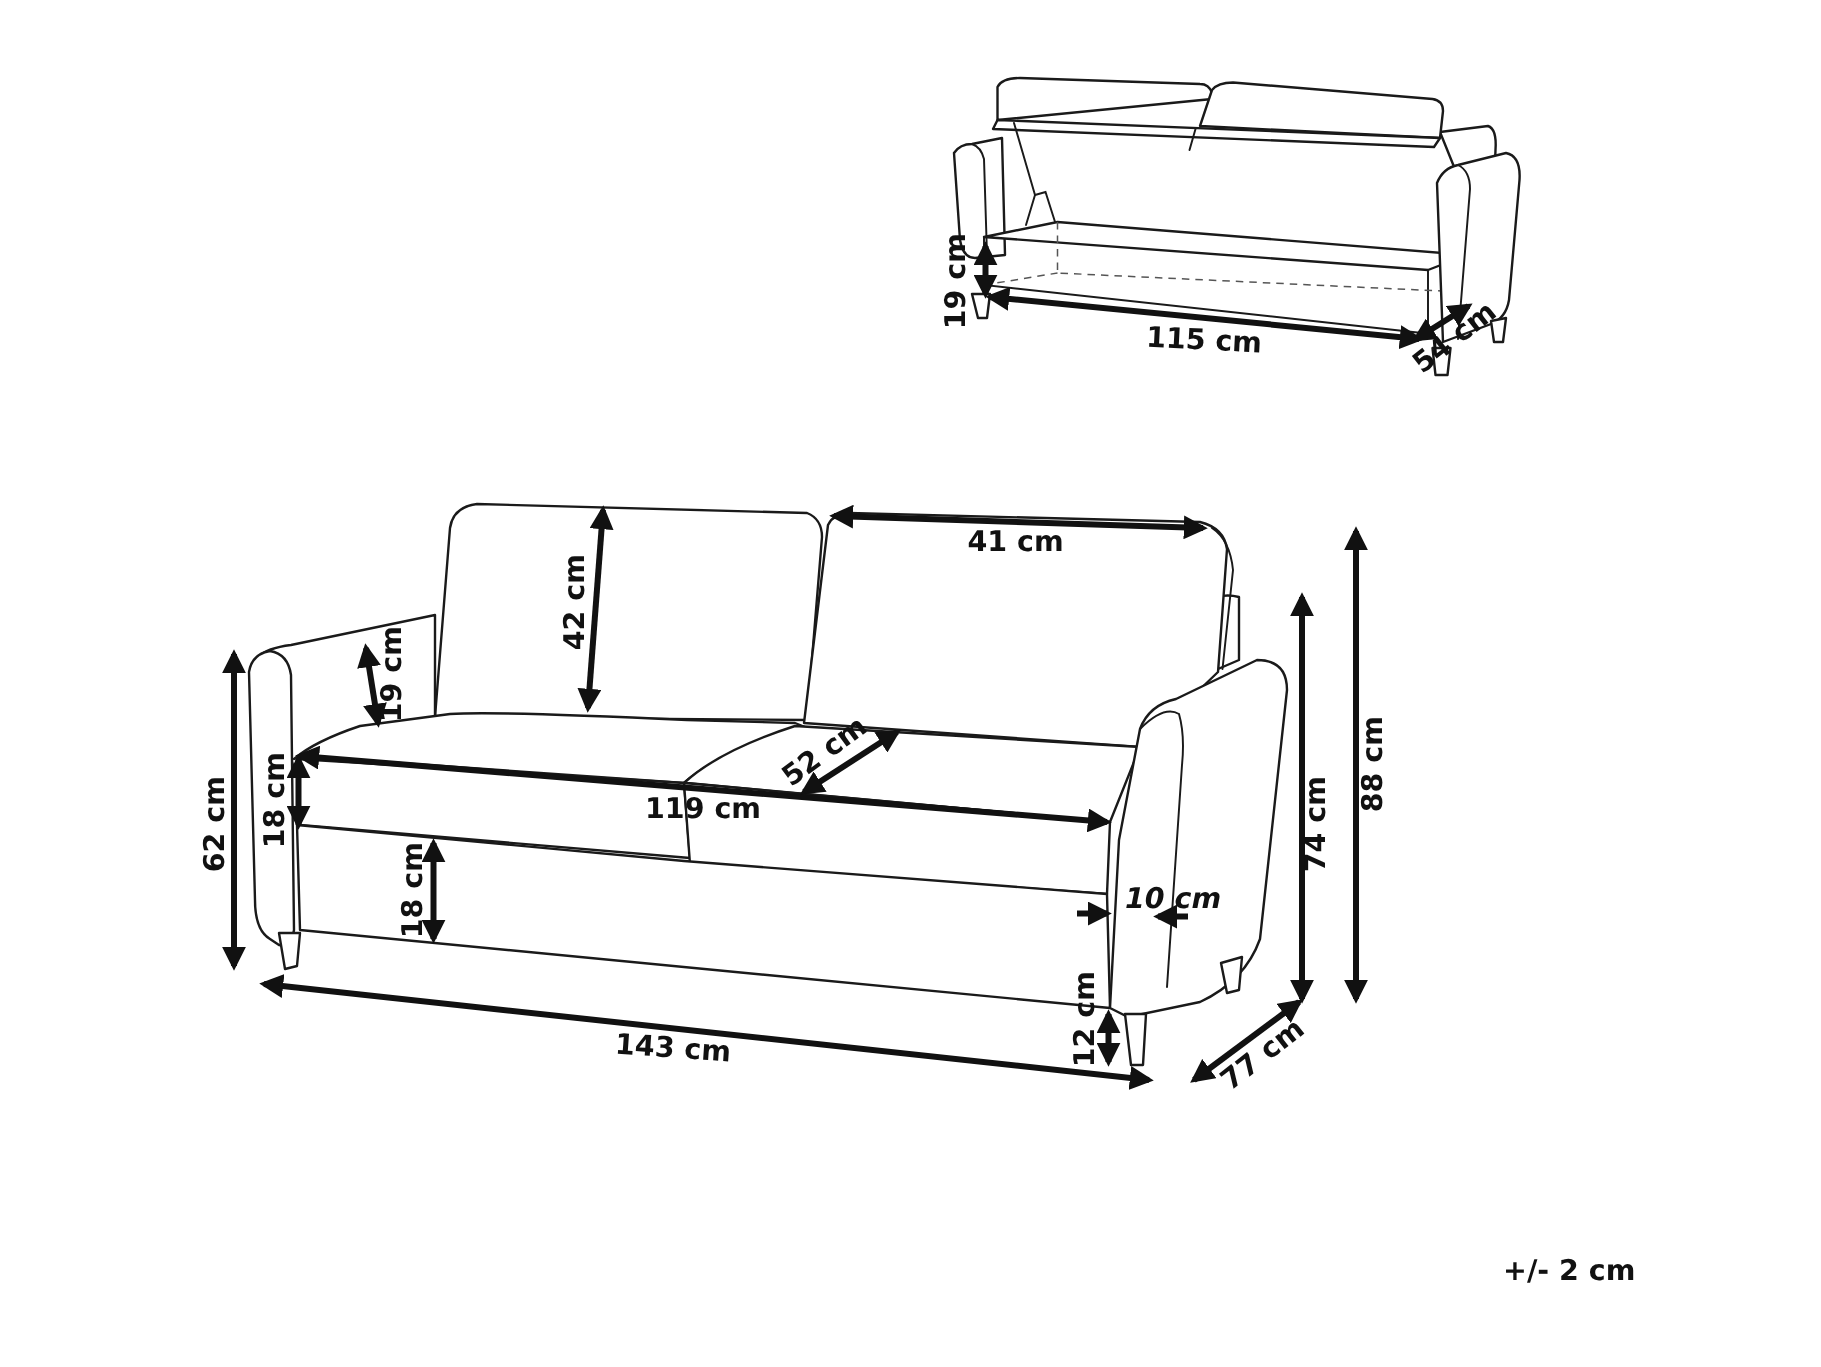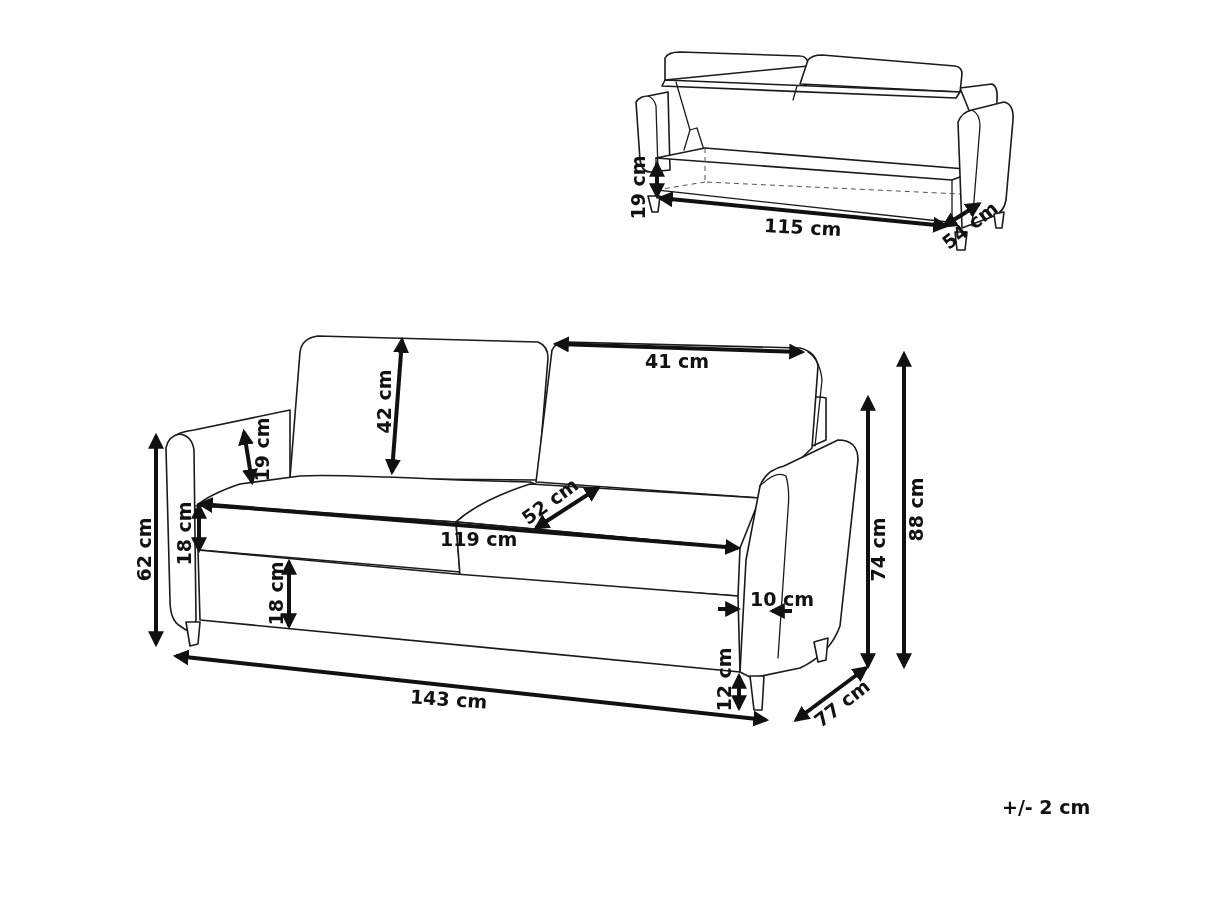--- a/index.html
+++ b/index.html
@@ -5,21 +5,21 @@
   html, body { margin:0; padding:0; background:#ffffff; }
   body { width:1214px; height:911px; position:relative; overflow:hidden;
          font-family:"DejaVu Sans", "Liberation Sans", sans-serif; }
   svg.draw { position:absolute; left:0; top:0; width:1214px; height:911px; }
   .outline { fill:#ffffff; stroke:#1a1a1a; stroke-width:1.6; stroke-linejoin:round; stroke-linecap:round; }
   .thin { fill:none; stroke:#1a1a1a; stroke-width:1.3; stroke-linecap:round; }
   .dash { fill:none; stroke:#555; stroke-width:1; stroke-dasharray:5 4; }
   .dim { fill:none; stroke:#111; stroke-width:4; stroke-linecap:butt; }
   .lbl { position:absolute; font-weight:bold; font-size:19px; color:#111; white-space:nowrap;
          transform-origin:center center; line-height:1; }
-  .tol { position:absolute; left:1002px; top:796px; font-weight:bold; font-size:19px; color:#111; }
+  .tol { position:absolute; left:1002px; top:836px; font-weight:bold; font-size:19px; color:#111; }
 </style>
 </head>
 <body>
 
 <svg class="draw" viewBox="0 0 1214 911" xmlns="http://www.w3.org/2000/svg">
   <defs>
     <marker id="ah" viewBox="0 0 10 10" refX="8" refY="5" markerWidth="4" markerHeight="4" orient="auto-start-reverse">
       <path d="M0,0 L10,5 L0,10 z" fill="#111"></path>
     </marker>
   </defs>
@@ -104,24 +104,24 @@
 </svg>
 
 <span class="lbl" style="left:606px;top:178px;transform:rotate(-90deg);">19 cm</span>
 <span class="lbl" style="left:764px;top:218px;transform:rotate(3deg);">115 cm</span>
 <span class="lbl" style="left:938px;top:216px;transform:rotate(-38deg);">54 cm</span>
 
 <span class="lbl" style="left:352px;top:392px;transform:rotate(-90deg);">42 cm</span>
 <span class="lbl" style="left:645px;top:352px;">41 cm</span>
 <span class="lbl" style="left:230px;top:440px;transform:rotate(-90deg);">19 cm</span>
 <span class="lbl" style="left:152px;top:524px;transform:rotate(-90deg);">18 cm</span>
-<span class="lbl" style="left:440px;top:530px;">119 cm</span>
+<span class="lbl" style="left:430px;top:530px;">119 cm</span>
 <span class="lbl" style="left:518px;top:492px;transform:rotate(-36deg);">52 cm</span>
 <span class="lbl" style="left:112px;top:540px;transform:rotate(-90deg);">62 cm</span>
 <span class="lbl" style="left:244px;top:584px;transform:rotate(-90deg);">18 cm</span>
-<span class="lbl" style="left:750px;top:590px;">10 cm</span>
+<span class="lbl" style="left:750px;top:590px;font-style:italic;">10 cm</span>
 <span class="lbl" style="left:692px;top:670px;transform:rotate(-90deg);">12 cm</span>
 <span class="lbl" style="left:410px;top:690px;transform:rotate(4deg);">143 cm</span>
 <span class="lbl" style="left:810px;top:694px;transform:rotate(-38deg);">77 cm</span>
 <span class="lbl" style="left:846px;top:540px;transform:rotate(-90deg);">74 cm</span>
 <span class="lbl" style="left:884px;top:500px;transform:rotate(-90deg);">88 cm</span>
 
 <span class="tol">+/- 2 cm</span>
 
 </body></html>

